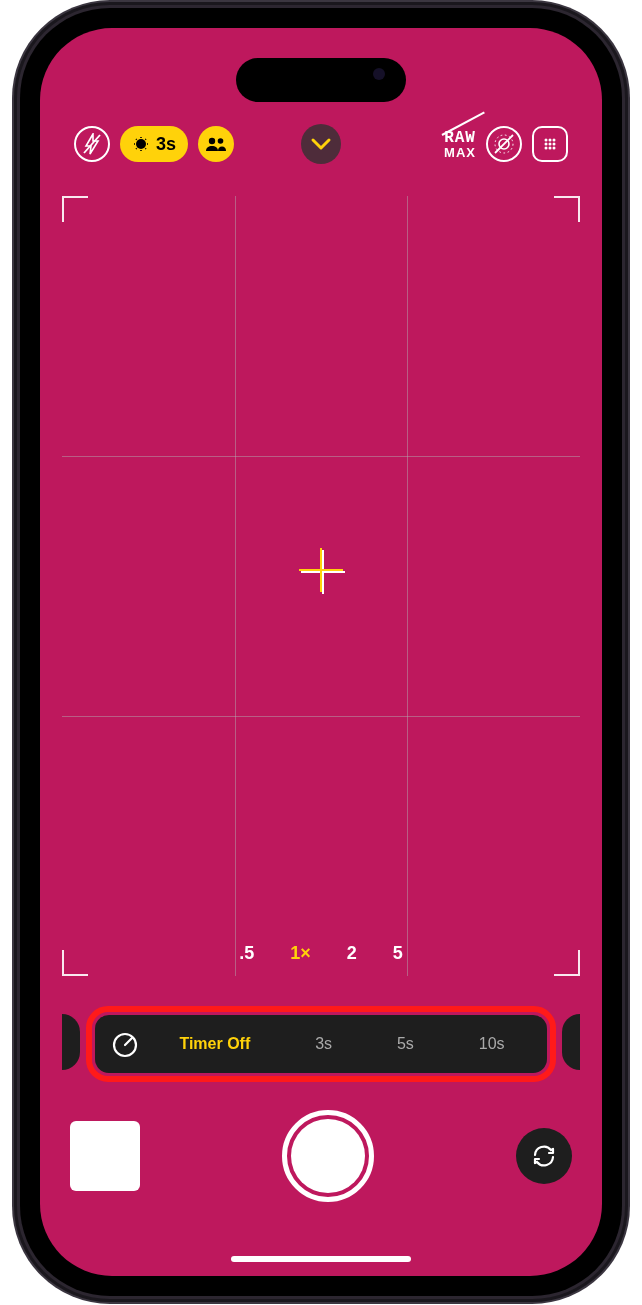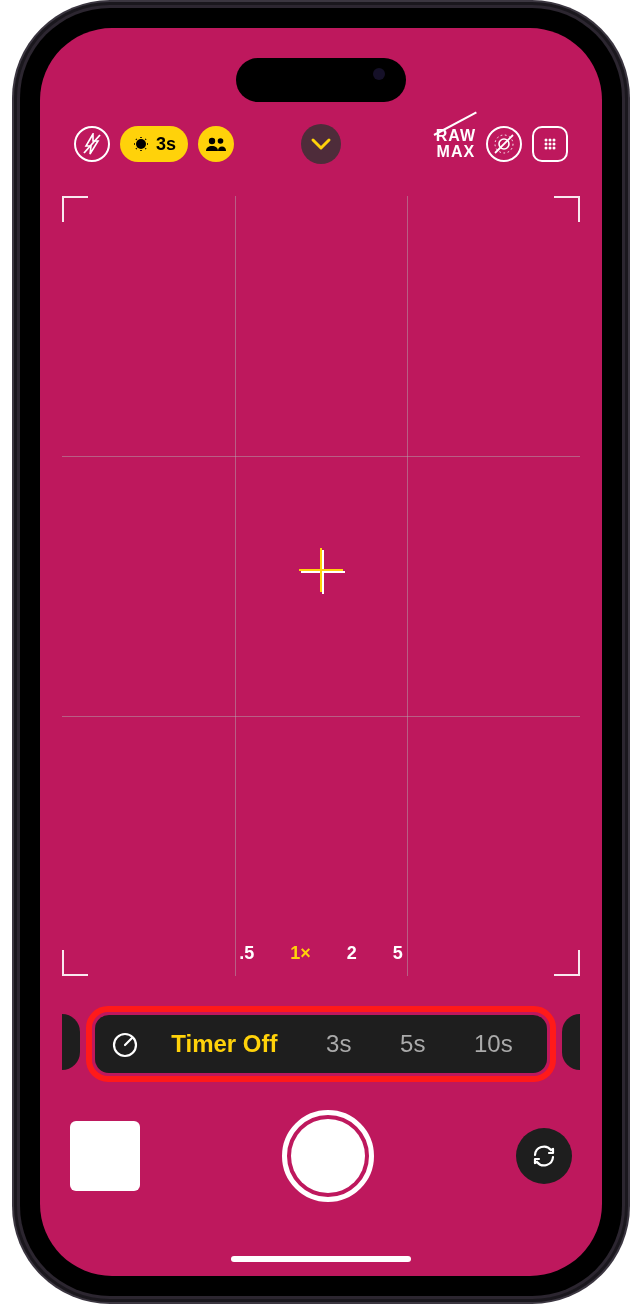--- a/index.html
+++ b/index.html
@@ -83,22 +83,22 @@
     display: flex; align-items:center; justify-content:center;
   }
   .top-right-group {
     margin-left: auto; display: flex; align-items: center; gap: 10px;
   }
   .raw-btn {
     color: #fff; text-align: center; line-height: 1;
     font-weight: 700; letter-spacing: 1px;
     position: relative;
   }
-  .raw-btn .raw-top { font-size: 16px; }
-  .raw-btn .raw-sub { font-size: 16px; display:block; }
+  .raw-btn .raw-top { font-size: 16px; font-family: Liberation Mono, monospace; }
+  .raw-btn .raw-sub { font-size: 13px; display:block; }
   .raw-slash {
     position:absolute; left:-2px; top:50%; width:48px; height:2px;
     background:#fff; transform: translateY(-10px) rotate(-28deg);
     transform-origin:left center;
   }
   .square-btn {
     width: 36px; height: 36px; border-radius: 10px;
     border: 2px solid #fff; display:flex; align-items:center; justify-content:center;
   }
 
@@ -152,21 +152,21 @@
     background:#1e1e1e; border-radius:14px;
     height:58px; display:flex; align-items:center;
     padding:0 20px 0 8px; gap: 10px;
   }
   .timer-icon-wrap {
     width:44px; height:44px; border-radius:50%;
     display:flex; align-items:center; justify-content:center;
   }
   .timer-options {
     flex:1; display:flex; justify-content:space-around; align-items:center;
-    font-size:24px; font-weight:500; color:#aaa;gap:20px;
+    font-size:16px; font-weight:500; color:#aaa;gap:20px;
   }
   .timer-opt.active { color:#ffd20a; font-weight:600; }
   .timer-opt { padding: 0 10px; }
 
   .peek-btn {
     position:absolute; width:18px; height:56px; top:986px;
     background:#1e1e1e;
   }
   .peek-left  { left:22px;  border-radius:0 28px 28px 0; }
   .peek-right { right:22px; border-radius:28px 0 0 28px; }

